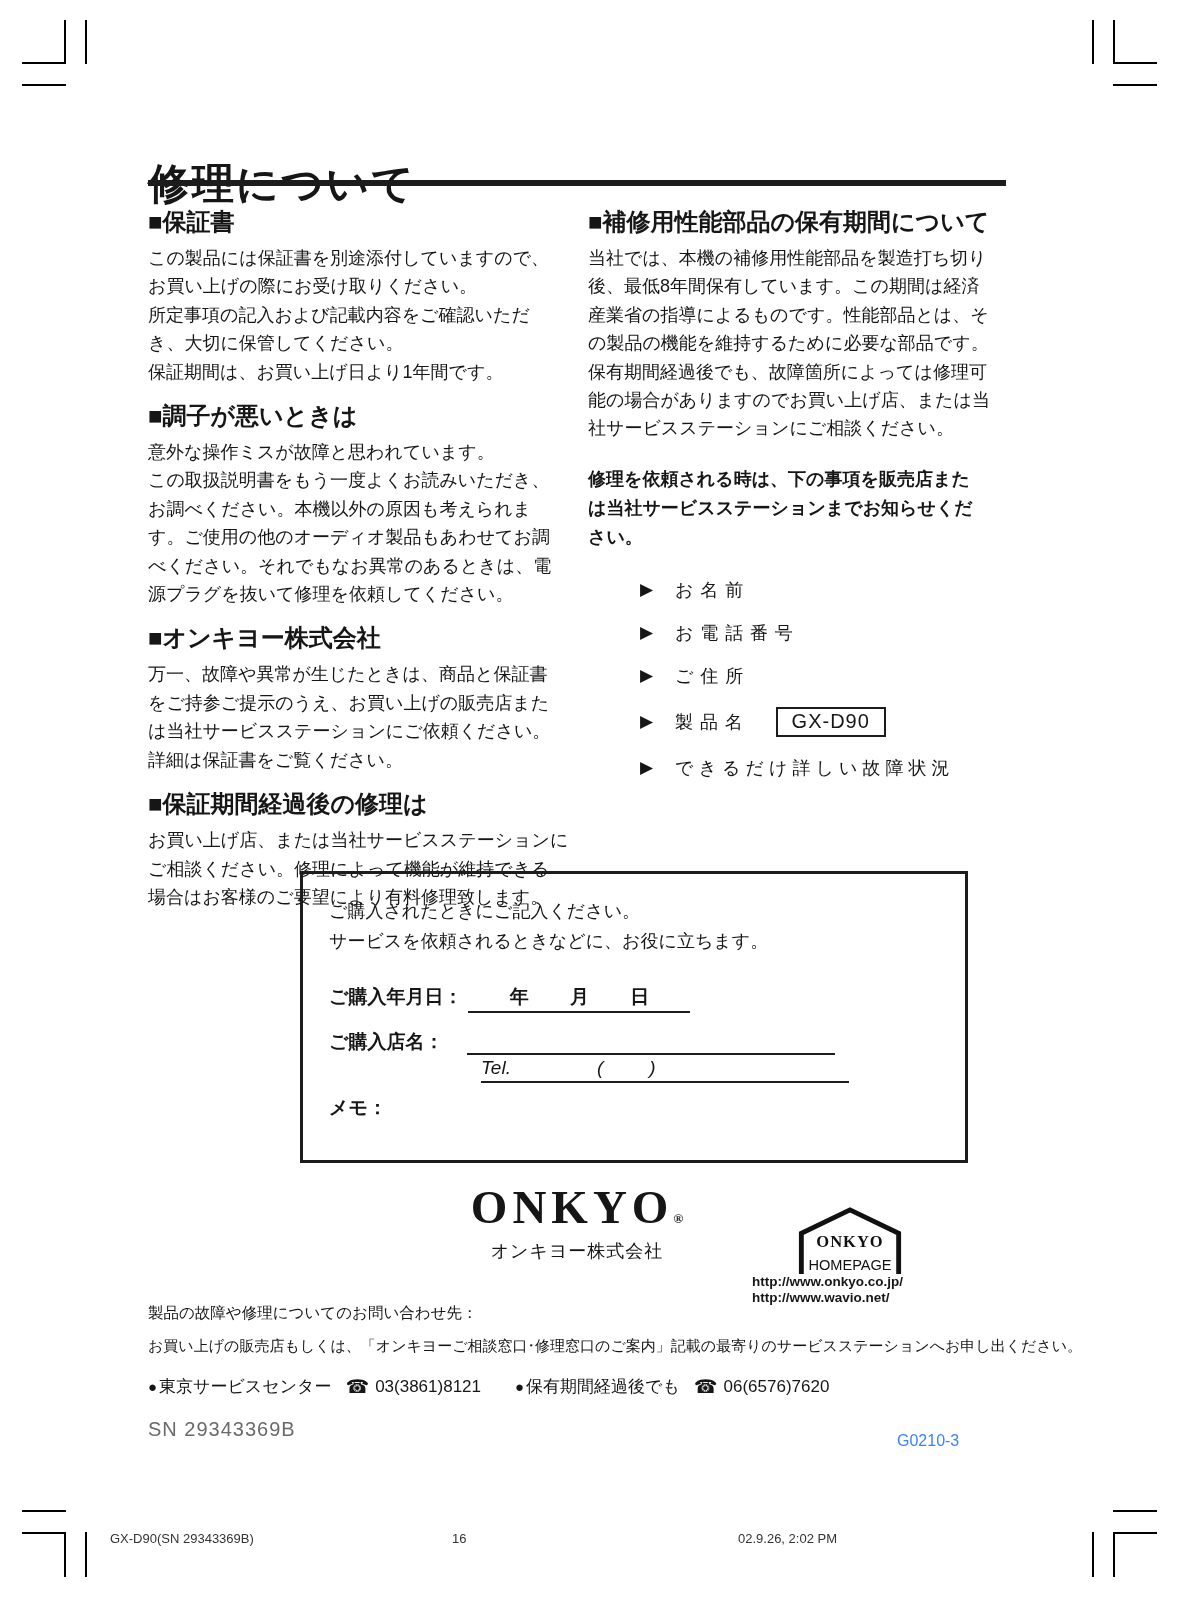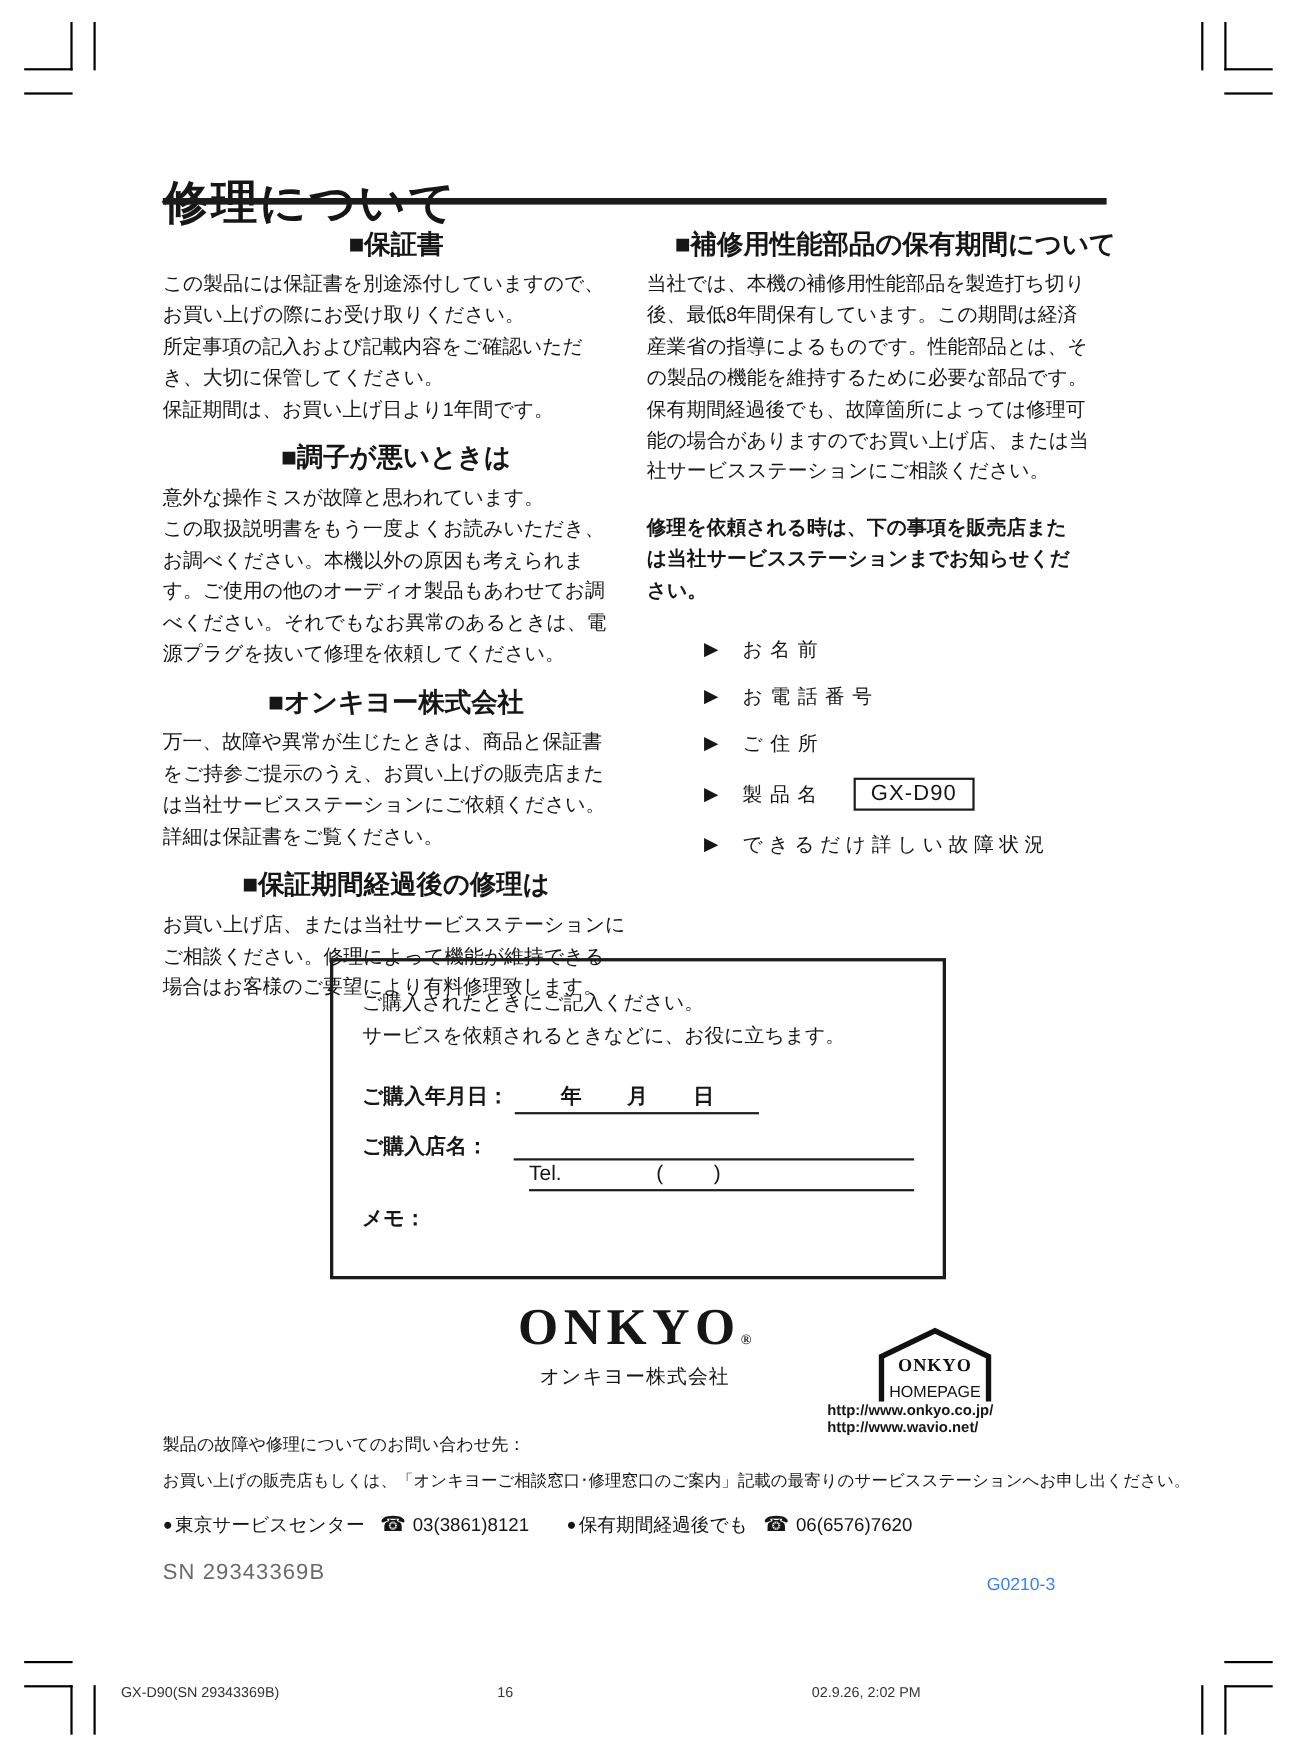--- a/index.html
+++ b/index.html
@@ -11,42 +11,42 @@
   .crop{position:absolute;background:#000;}
 
   
   .page-title{position:absolute;left:148px;top:128px;font-size:42px;font-weight:bold;letter-spacing:2px;}
   .title-rule{position:absolute;left:148px;top:180px;width:858px;height:6px;background:#1c1c1c;}
 
   
   .col-left{position:absolute;left:148px;top:206px;width:424px;}
   .col-right{position:absolute;left:588px;top:206px;width:452px;}
   .sec{margin:0 0 14px 0;}
-  .sec-heading{font-size:24px;font-weight:bold;margin:14px 0 6px 0;text-align:center;}
+  .sec-heading{font-size:24px;font-weight:bold;margin:14px 0 6px 0;}
   .sec:first-child .sec-heading{margin-top:0;}
   .sec-body{font-size:18px;line-height:28.4px;white-space:pre-line;margin:0;}
   .notice{font-size:18px;line-height:29px;font-weight:bold;white-space:pre-line;margin:22px 0 0 0;}
 
   
   .checklist{margin:26px 0 0 52px;}
   .check-item{display:flex;align-items:center;margin-bottom:19px;font-size:18px;}
   .arrow{font-size:17px;margin-right:22px;line-height:1;}
   .check-label{letter-spacing:0.38em;font-weight:500;}
   .product-box{display:inline-block;border:2px solid #1c1c1c;padding:1px 14px 2px 14px;margin-left:26px;font-size:20px;letter-spacing:1px;}
 
   
-  .purchase-box{position:absolute;left:300px;top:871px;width:560px;height:292px;border:3px solid #1c1c1c;box-sizing:border-box;padding:22px 26px 0 26px;}
+  .purchase-box{position:absolute;left:300px;top:871px;width:668px;height:292px;border:3px solid #1c1c1c;box-sizing:border-box;padding:22px 26px 0 26px;}
   .pb-intro{font-size:18px;line-height:30px;margin:0;}
   .pb-row{display:flex;margin-top:0;}
   .pb-label{font-size:19px;font-weight:bold;white-space:nowrap;}
   .date-row{margin-top:28px;}
   .date-line{width:222px;border-bottom:2px solid #1c1c1c;display:flex;justify-content:space-evenly;font-size:19px;font-weight:bold;padding-bottom:1px;margin-left:6px;}
   .shop-row{margin-top:16px;}
   .shop-line{width:368px;border-bottom:2px solid #1c1c1c;height:24px;margin-left:24px;}
-  .tel-row{margin-top:2px;margin-left:152px;}
+  .tel-row{margin-top:2px;margin-left:152px;font-style:italic;}
   .tel-line{width:368px;border-bottom:2px solid #1c1c1c;font-size:19px;padding-bottom:2px;display:flex;}
   .tel-word{margin-right:86px;}
   .paren-open{margin-right:46px;}
   .memo-row{margin-top:12px;}
 
   
   .company{position:absolute;left:342px;top:1184px;width:470px;text-align:center;}
   .onkyo-logo{font-family:"Liberation Serif","DejaVu Serif",serif;font-weight:bold;font-size:47px;letter-spacing:5px;line-height:1.0;}
   .reg-mark{font-size:13px;vertical-align:baseline;letter-spacing:0;}
   .company-name{font-size:18px;font-weight:normal;margin-top:8px;letter-spacing:1px;}

